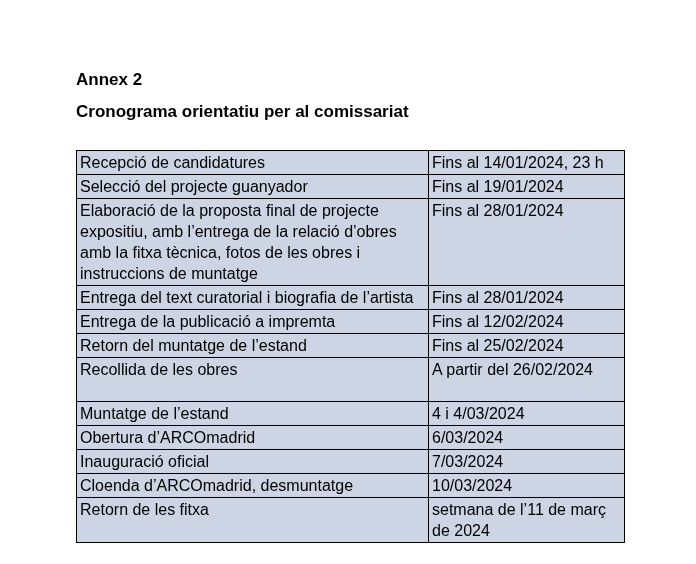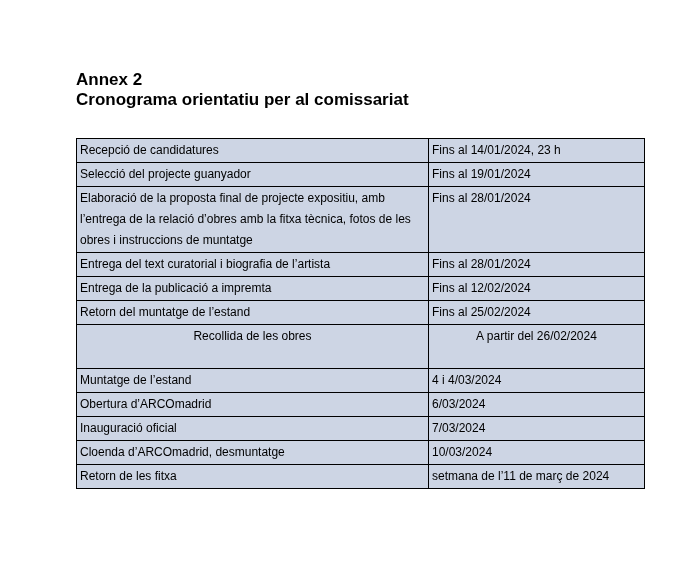--- a/index.html
+++ b/index.html
@@ -15,40 +15,40 @@
   .page {
     padding: 72px 0 0 76px;
   }
   .heading, .subheading {
     margin: 0;
     font-weight: bold;
     font-size: 17px;
     line-height: 16px;
   }
   .subheading {
-    margin-top: 4px;
+    margin-top: 16px;
   }
   table.schedule {
     border-collapse: collapse;
     table-layout: fixed;
     width: 548px;
     margin-top: 30px;
   }
   table.schedule td {
     border: 1px solid #000000;
     background: #cdd5e4;
-    font-size: 12px;
+    font-size: 16px;
     line-height: 21px;
     padding: 1px 3px;
     vertical-align: top;
     overflow: hidden;
   }
   td.c-activity { width: 352px; }
-  td.c-date { width: 216px; }
-  tr.tall td { height: 44px; text-align: center; }
+  td.c-date { width: 196px; }
+  tr.tall td { height: 44px; }
 </style>
 </head>
 <body>
 
 <div class="page">
   <p class="heading">Annex 2</p>
   <p class="subheading">Cronograma orientatiu per al comissariat</p>
 
   <table class="schedule">
     <tbody>

